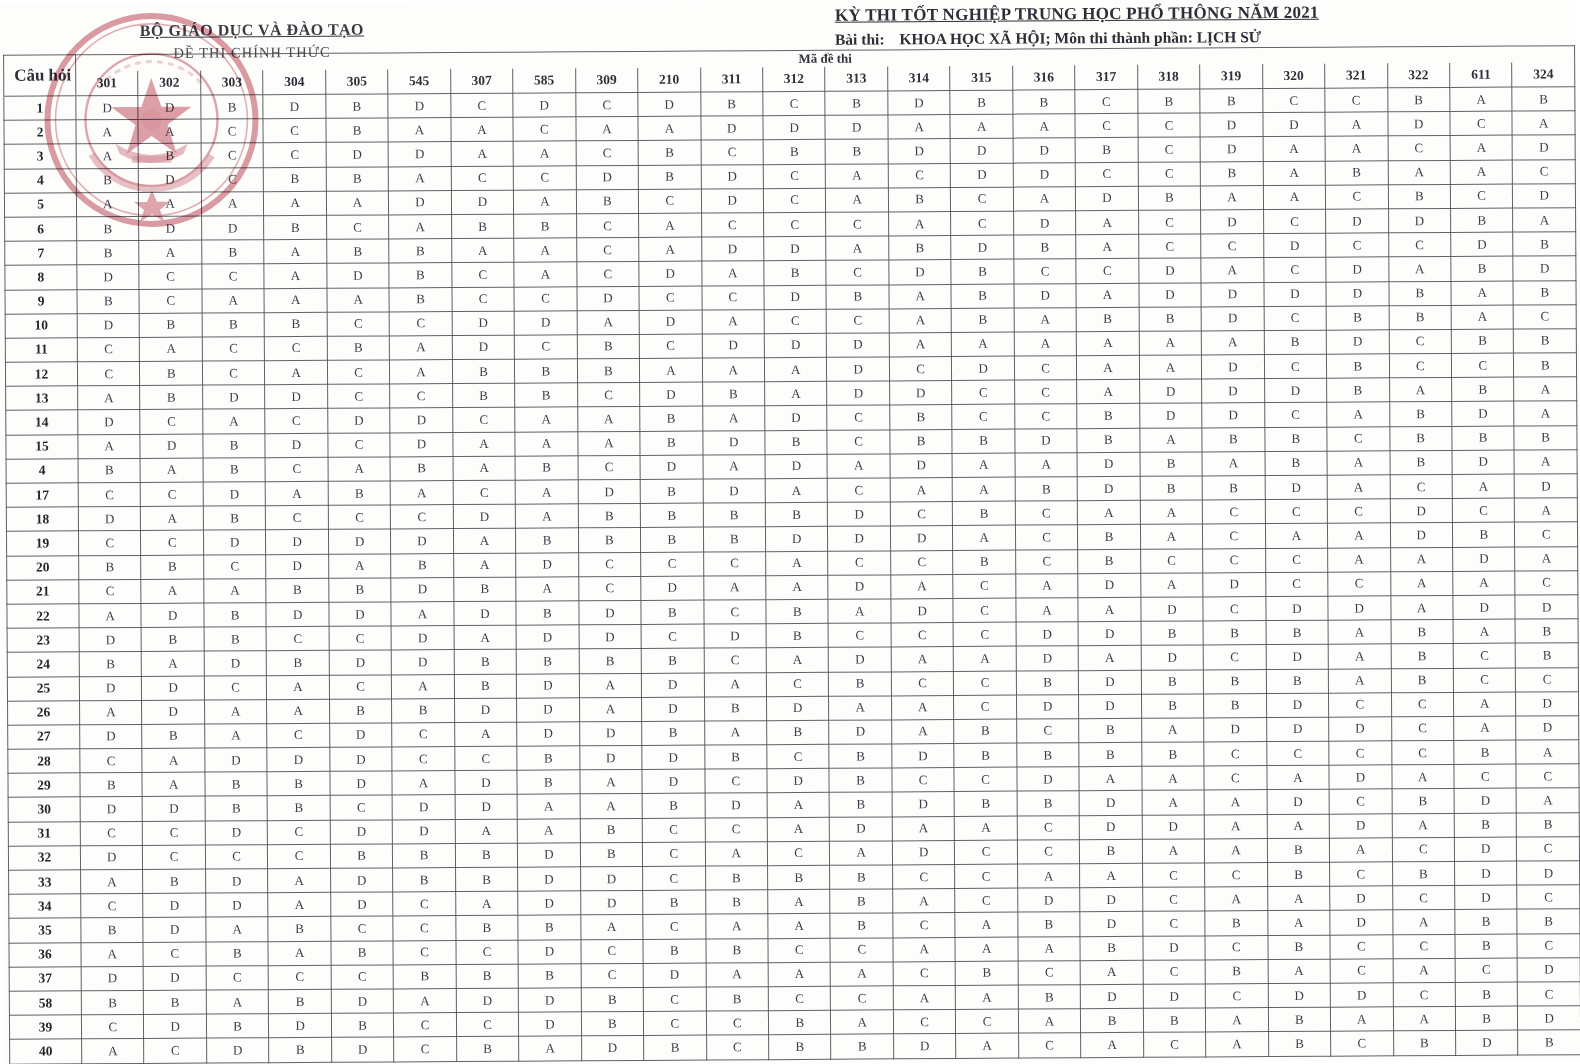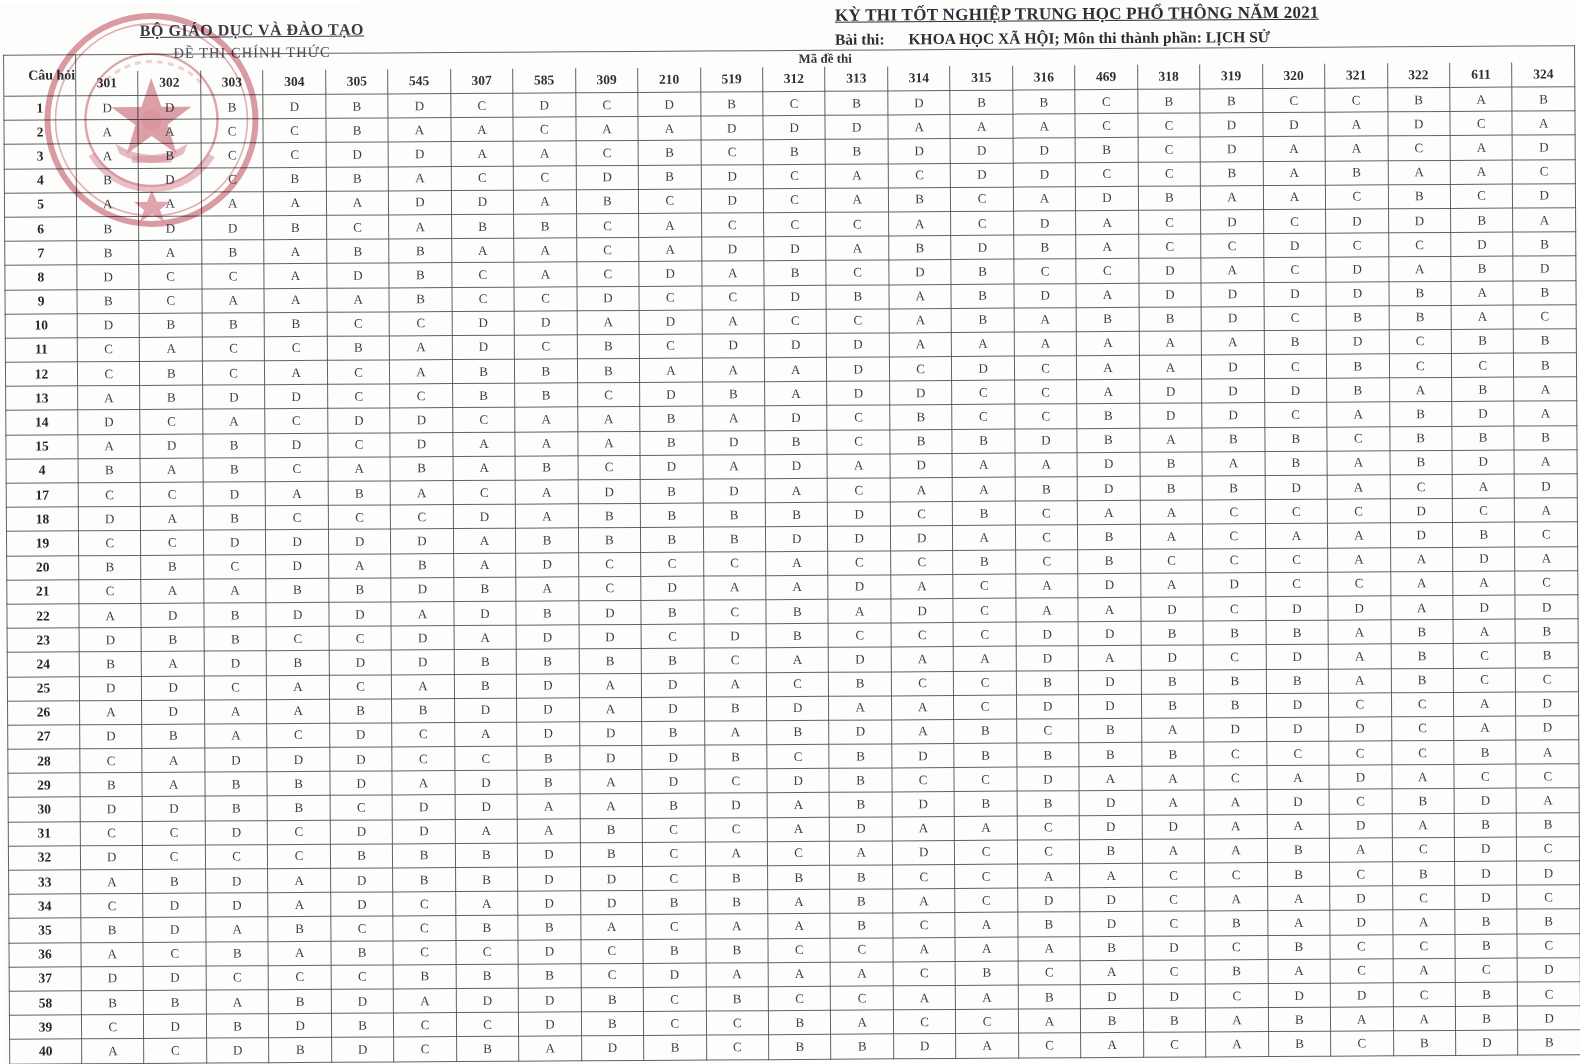--- a/index.html
+++ b/index.html
@@ -32,21 +32,21 @@
     position:absolute;left:838px;top:4px;width:742px;
     text-align:left;line-height:1.4;z-index:2;
   }
   .hdr-right .title{
     font-weight:bold;font-size:17px;letter-spacing:.3px;
     text-decoration:underline;color:#2e2e38;
   }
   .hdr-right .subtitle{
     font-weight:bold;font-size:15.5px;color:#2e2e38;margin-top:1px;
   }
-  .hdr-right .subtitle .pfx{margin-right:24px;}
+  .hdr-right .subtitle .pfx{margin-right:15px;}
   
   .stamp{
     position:absolute;left:42px;top:0px;width:225px;height:232px;
     color:#c04a5c;opacity:.62;z-index:3;pointer-events:none;
     mix-blend-mode:multiply;
   }
   
   .tbl-wrap{position:absolute;left:6px;top:50px;right:2px;z-index:1;}
   table.ans{
     border-collapse:collapse;width:100%;table-layout:fixed;
@@ -60,21 +60,21 @@
   }
   table.ans .grp-row th{
     height:15px;font-weight:bold;font-size:13px;
     border-bottom:none;color:#32323c;
   }
   table.ans .code-row th{
     font-weight:bold;font-size:13.5px;height:24px;color:#2f2f3a;
     border-top:none;
   }
   table.ans th.corner{
-    font-weight:bold;font-size:14px;text-align:right;
+    font-weight:bold;font-size:17px;text-align:center;
     padding-left:6px;color:#2f2f3a;border-top:1px solid rgba(70,70,78,.85);
   }
   table.ans td.qnum{font-weight:bold;font-size:13.5px;color:#26262e;}
   col.qcol{width:72px;}
 </style>
 </head>
 <body>
 
 <div class="paper">
 
@@ -123,27 +123,27 @@
             <th>301</th>
             <th>302</th>
             <th>303</th>
             <th>304</th>
             <th>305</th>
             <th>545</th>
             <th>307</th>
             <th>585</th>
             <th>309</th>
             <th>210</th>
-            <th>519</th>
+            <th>311</th>
             <th>312</th>
             <th>313</th>
             <th>314</th>
             <th>315</th>
             <th>316</th>
-            <th>469</th>
+            <th>317</th>
             <th>318</th>
             <th>319</th>
             <th>320</th>
             <th>321</th>
             <th>322</th>
             <th>611</th>
             <th>324</th>
           </tr>
       </thead>
       <tbody id="answers-body">

